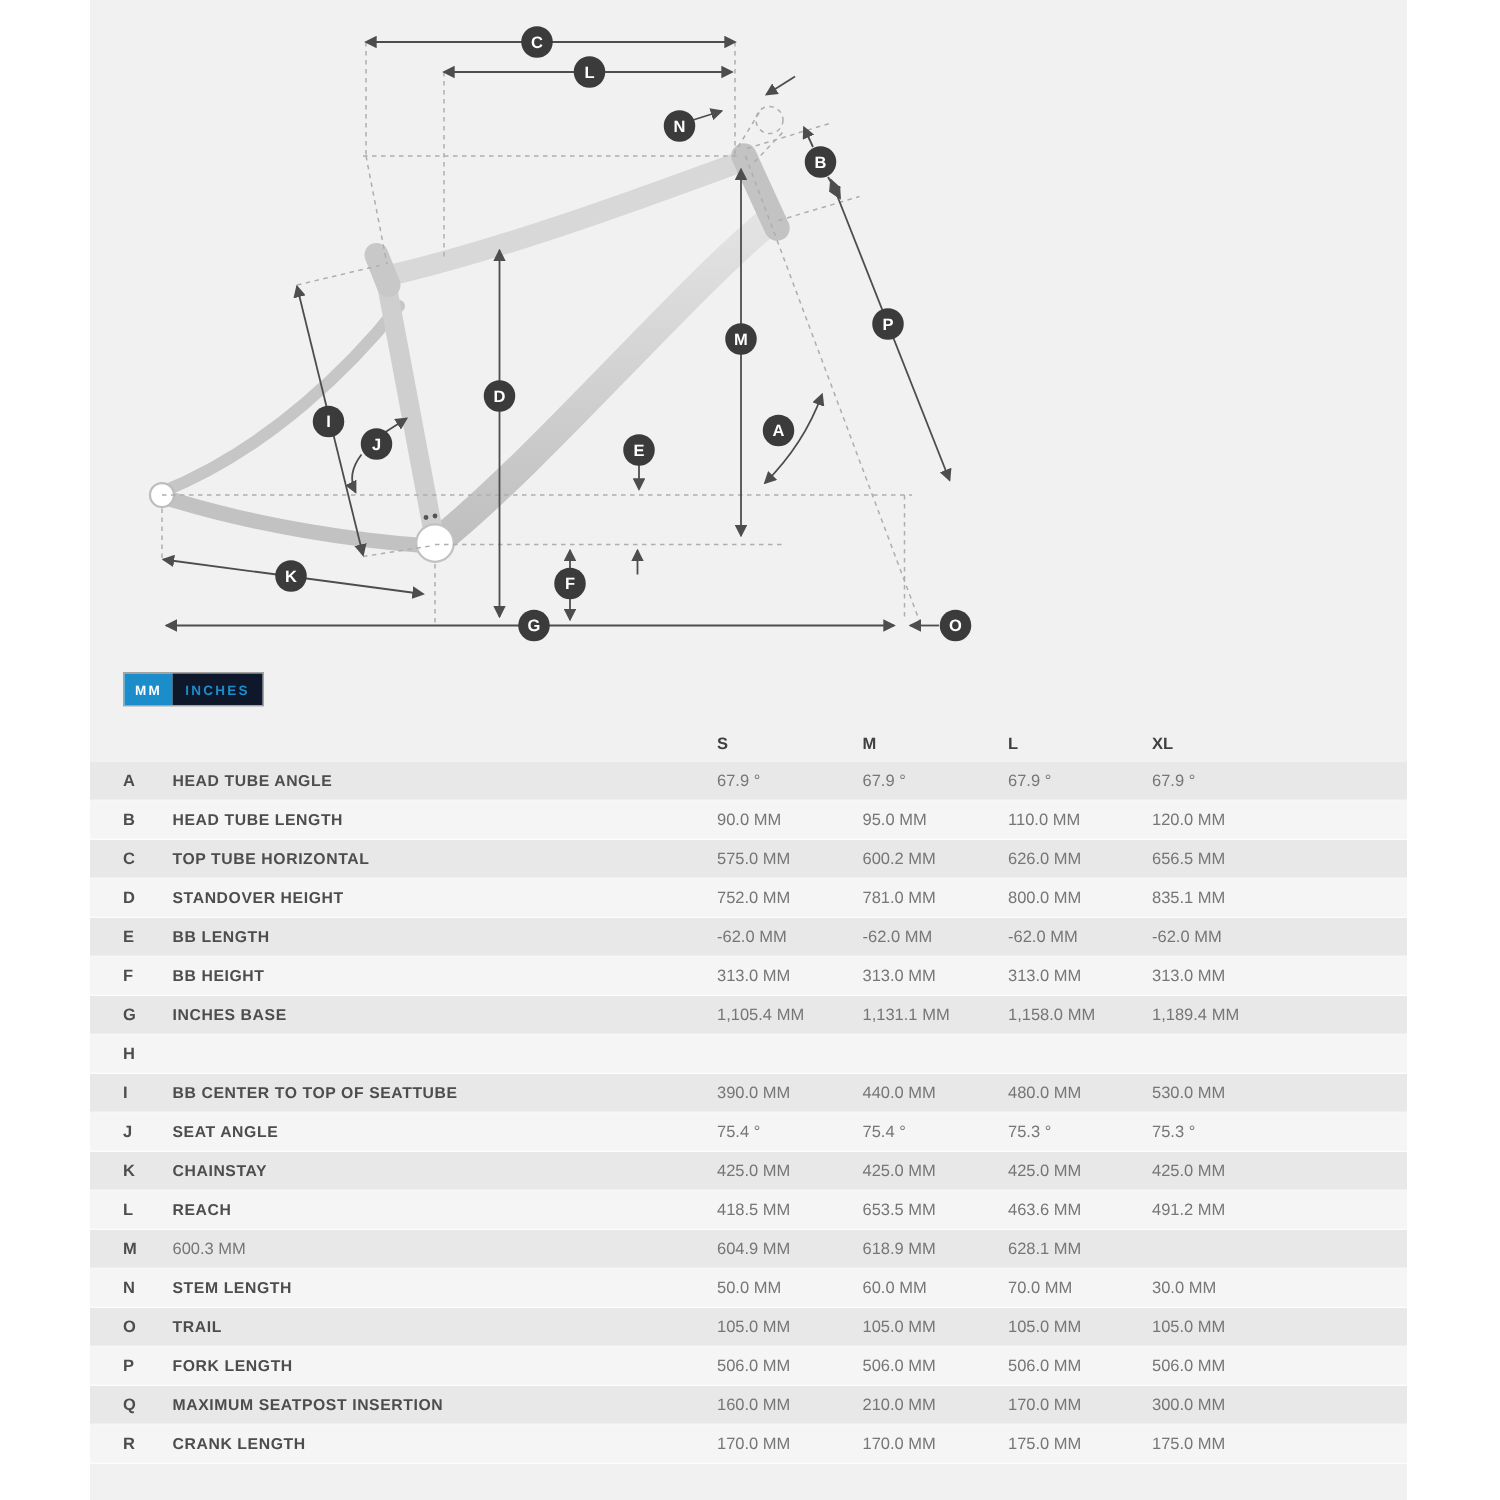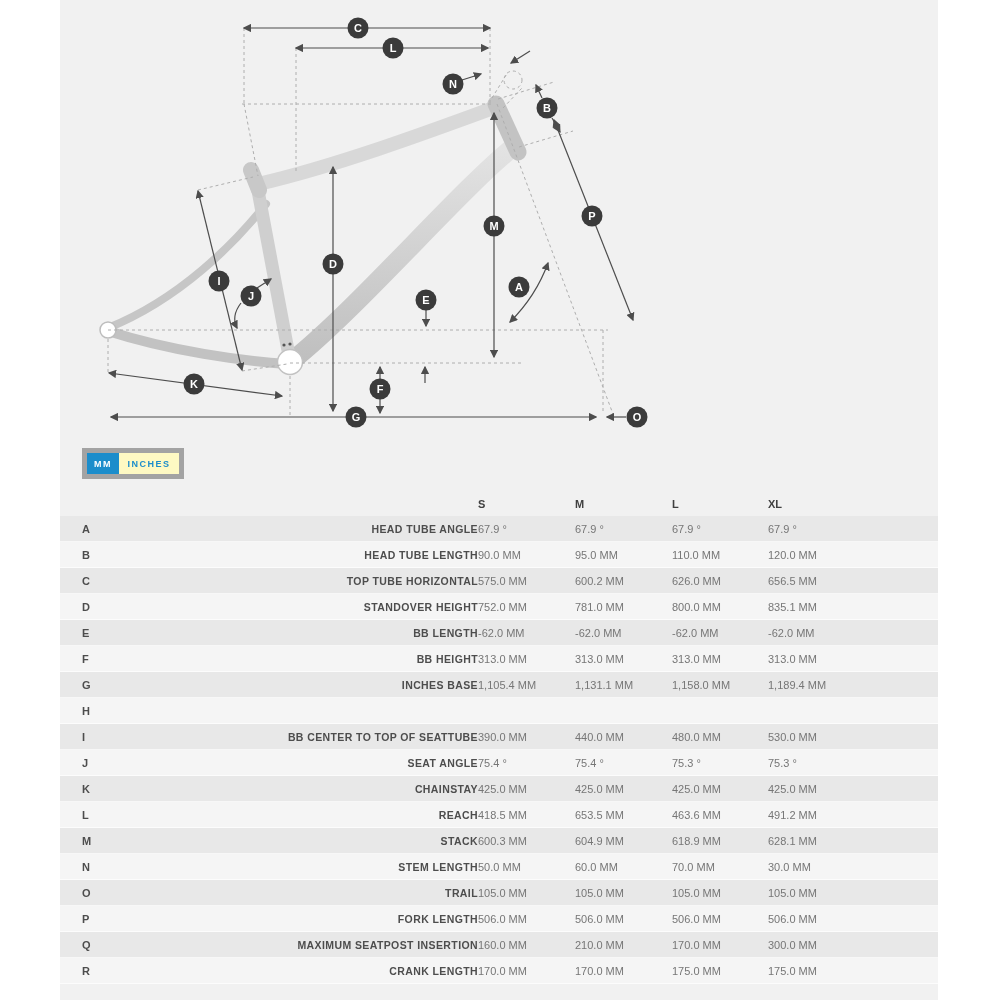--- a/index.html
+++ b/index.html
@@ -5,35 +5,35 @@
   html,body{margin:0;padding:0;background:#ffffff;}
   body{font-family:"Liberation Sans",sans-serif;-webkit-font-smoothing:antialiased;}
   .page{position:relative;width:1000px;height:1000px;background:#ffffff;overflow:hidden;}
   .content-block{position:absolute;left:60px;top:0;width:878px;height:1000px;background:#f1f1f1;}
 
   
   .diagram-wrap{position:relative;width:878px;height:440px;}
   .diagram-wrap svg{display:block;}
 
   
-  .unit-toggle{display:flex;margin:8px 0 0 22px;height:21px;width:max-content;border:5px solid #a3a3a3;background:#ffffff;}
+  .unit-toggle{display:flex;margin:8px 0 0 22px;height:21px;width:max-content;border:1px solid #a3a3a3;background:#ffffff;}
   .unit-btn{display:flex;align-items:center;justify-content:center;font-size:9px;font-weight:bold;letter-spacing:1.5px;cursor:pointer;}
   .unit-btn.active{background:#1c8dcb;color:#ffffff;width:32px;}
-  .unit-btn.inactive{background:#fef9c3;color:#1c8dcb;width:60px;}
+  .unit-btn.inactive{background:#0f172a;color:#1c8dcb;width:60px;}
 
   
   .geo-table{margin-top:13px;}
   .geo-row,.geo-header{display:grid;grid-template-columns:33px 363px 97px 97px 96px auto;padding-left:22px;align-items:center;}
   .geo-header{height:24px;}
   .geo-header span{font-size:11px;font-weight:bold;color:#404040;}
   .geo-row{height:25px;border-bottom:1px solid rgba(255,255,255,0.65);}
   .geo-row:nth-child(odd){background:#e8e8e8;}
   .geo-row:nth-child(even){background:#f5f5f5;}
   .geo-letter{font-size:11px;font-weight:bold;color:#4d4d4d;}
-  .geo-label{font-size:10.5px;font-weight:bold;color:#4d4d4d;letter-spacing:0.4px;text-align:right;}
+  .geo-label{font-size:10.5px;font-weight:bold;color:#4d4d4d;letter-spacing:0.4px;}
   .geo-val{font-size:11px;color:#767676;}
 
   
   .marker-letter{font-family:"Liberation Sans",sans-serif;font-size:11px;font-weight:bold;fill:#ffffff;text-anchor:middle;}
 </style>
 </head>
 <body>
 
 <div class="page">
   <div class="content-block">
@@ -289,21 +289,20 @@
     <span class="geo-letter">L</span>
     <span class="geo-label">REACH</span>
     <span class="geo-val">418.5 MM</span>
     <span class="geo-val">653.5 MM</span>
     <span class="geo-val">463.6 MM</span>
     <span class="geo-val">491.2 MM</span>
   </div>
 
   <div class="geo-row">
     <span class="geo-letter">M</span>
-    <span class="geo-label">STACK</span>
     <span class="geo-val">600.3 MM</span>
     <span class="geo-val">604.9 MM</span>
     <span class="geo-val">618.9 MM</span>
     <span class="geo-val">628.1 MM</span>
   </div>
 
   <div class="geo-row">
     <span class="geo-letter">N</span>
     <span class="geo-label">STEM LENGTH</span>
     <span class="geo-val">50.0 MM</span>

